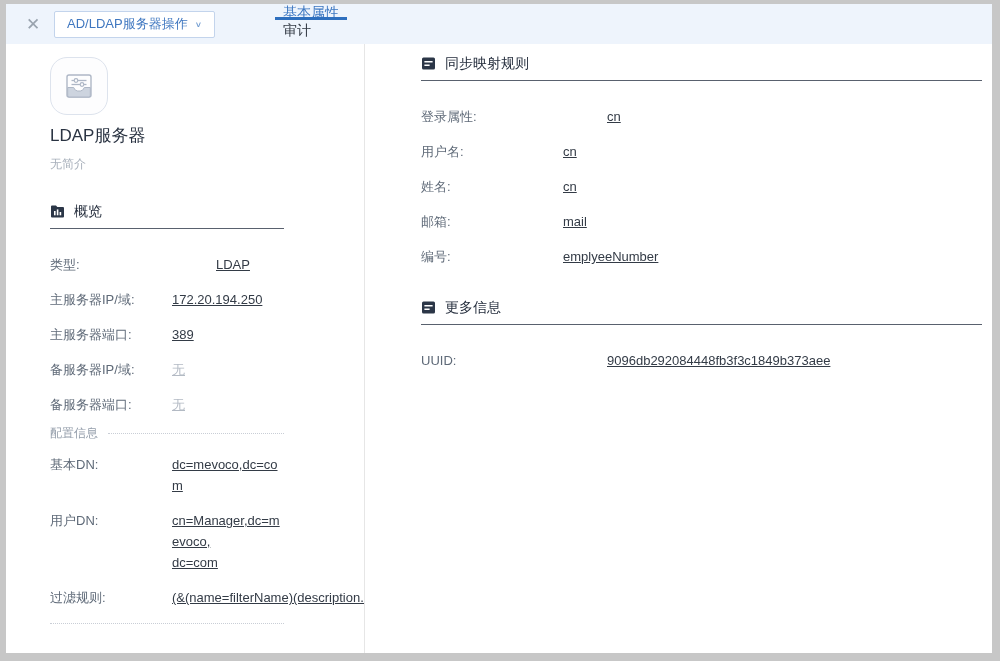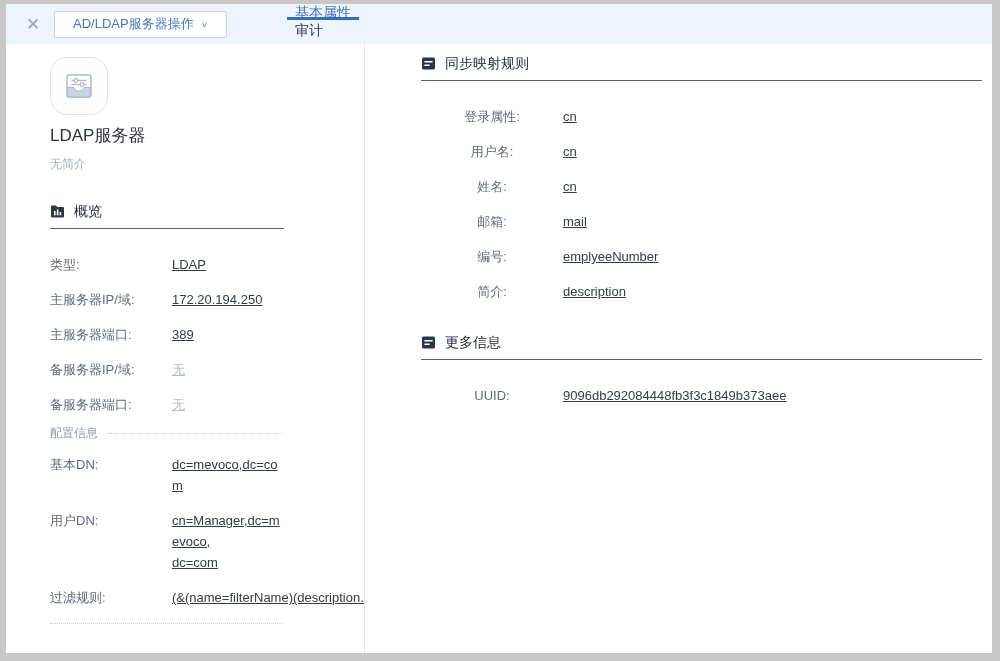--- a/index.html
+++ b/index.html
@@ -24,21 +24,21 @@
     display:flex; align-items:center;
     position:relative;
   }
   .close-btn {
     width:30px; height:30px; margin-left:12px;
     display:flex; align-items:center; justify-content:center;
     color:#99a3ae; font-size:17px; cursor:pointer; user-select:none;
   }
   .action-btn {
     margin-left:6px;
-    height:27px; padding:0 18px;
+    height:27px; padding:0 12px;
     background:#ffffff;
     border:1px solid #c3d4ec; border-radius:2px;
     color:#3f77c0; font-size:13px;
     display:flex; align-items:center; gap:7px;
     cursor:pointer;
   }
   .action-btn .caret { font-size:10px; transform:scaleY(.8); color:#6f9bd0; }
   .tabs { display:flex; height:100%; margin-left:40px;flex-direction:column; }
   .tab {
     position:relative;
@@ -56,21 +56,20 @@
   .left-panel {
     width:359px; flex:0 0 359px;
     border-right:1px solid #e6e6e6;
     padding:13px 80px 0 44px;
     overflow:hidden;
   }
   .right-panel {
     flex:1;
     padding:9px 10px 16px 56px;
     overflow:hidden;
-    text-align:center;
   }
   
   .entity-icon {
     width:58px; height:58px;
     border:1px solid #dde3ed; border-radius:17px;
     background:#fdfdfe;
     display:flex; align-items:center; justify-content:center;
   }
   .entity-title { margin-top:9px; font-size:17px; color:#2a3342; line-height:24px; }
   .entity-sub { margin-top:8px; font-size:12px; color:#a8b0bb; line-height:17px; }
@@ -80,21 +79,21 @@
     font-size:14px; color:#242d3c; line-height:20px;
   }
   .left-panel .section-head { margin-top:28px; }
   .section-rule { border:none; border-top:1px solid #59616e; margin-top:7px; }
   
   .frow { display:flex; margin-top:14px; font-size:13px; line-height:21px; }
   .frow .lbl { flex:0 0 122px; color:#5f6a78; }
   .frow .val { color:#333b46; word-break:break-all;text-decoration:underline; }
   .frow.muted .val { color:#b3bac4; }
   .right-panel .frow .lbl { flex:0 0 142px; }
-  .first-row { margin-top:25px; }
+  .first-row { margin-top:25px;gap:44px; }
   
   .group-row {
     display:flex; align-items:center;
     margin-top:10px; font-size:12px; line-height:17px;justify-content:center;
   }
   .group-row .grp { color:#939daa; flex:0 0 auto; }
   .group-row .dotline { flex:1; border-top:1px dotted #c9ced6; margin-left:10px; }
   .dotted-divider { border:none; border-top:1px dotted #c9ced6; margin-top:15px; }
   .right-panel .section-head.more { margin-top:30px; }
   svg { display:block; }
@@ -222,24 +221,20 @@
         <span class="val">cn</span>
       </div>
       <div class="frow">
         <span class="lbl">邮箱:</span>
         <span class="val">mail</span>
       </div>
       <div class="frow">
         <span class="lbl">编号:</span>
         <span class="val">emplyeeNumber</span>
       </div>
-      <div class="frow">
-        <span class="lbl">简介:</span>
-        <span class="val">description</span>
-      </div>
 
       <div class="section-head more">
         <span>
           <svg width="15" height="15" viewBox="0 0 15 15">
             <rect x="1" y="1.5" width="13" height="12" rx="1.5" fill="#2b3647"></rect>
             <rect x="3.4" y="5" width="8.2" height="1.5" fill="#fff"></rect>
             <rect x="3.4" y="8.5" width="5.2" height="1.5" fill="#fff"></rect>
           </svg>
         </span>
         <span>更多信息</span>

